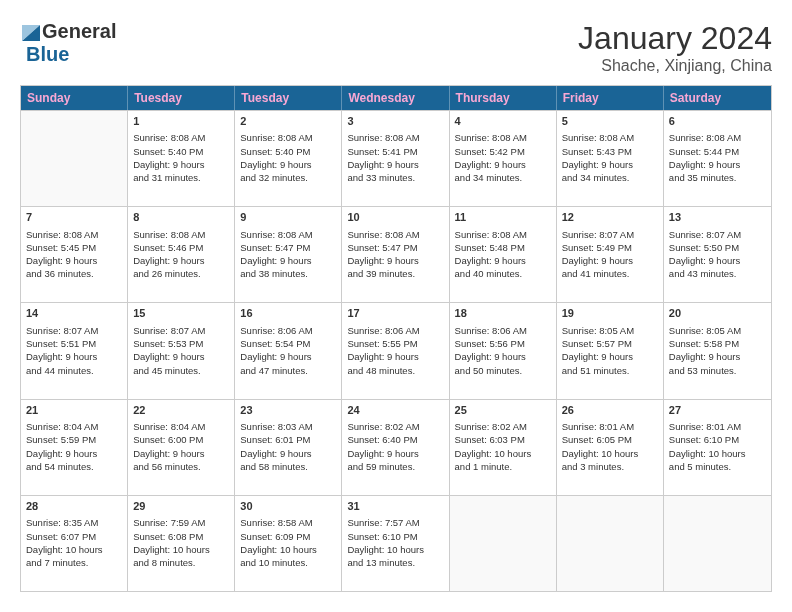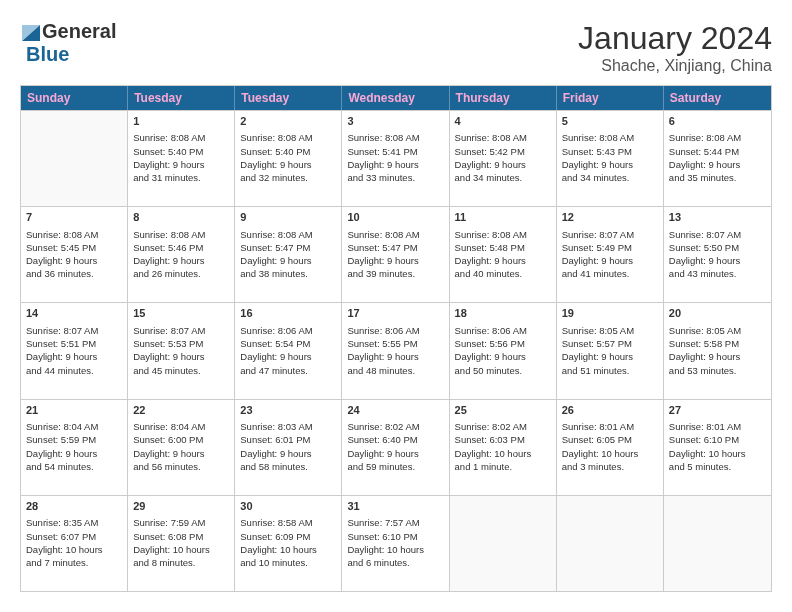--- a/index.html
+++ b/index.html
@@ -351,21 +351,21 @@
             <span class="cell-line">Sunrise: 8:58 AM</span>
             <span class="cell-line">Sunset: 6:09 PM</span>
             <span class="cell-line">Daylight: 10 hours</span>
             <span class="cell-line">and 10 minutes.</span>
           </div>
           <div class="cal-cell">
             <span class="day-num">31</span>
             <span class="cell-line">Sunrise: 7:57 AM</span>
             <span class="cell-line">Sunset: 6:10 PM</span>
             <span class="cell-line">Daylight: 10 hours</span>
-            <span class="cell-line">and 6 minutes.</span>
+            <span class="cell-line">and 13 minutes.</span>
           </div>
           <div class="cal-cell empty"></div>
           <div class="cal-cell empty"></div>
           <div class="cal-cell empty"></div>
         </div>
       </div>
   </div>
 </div>
 
 </body></html>

